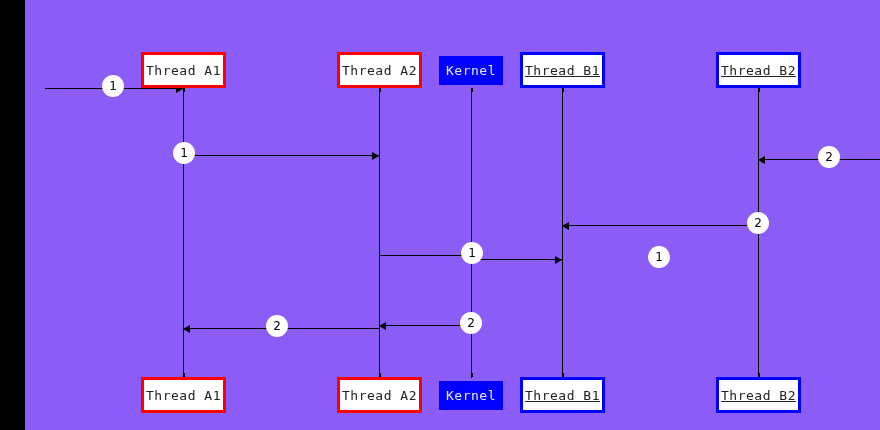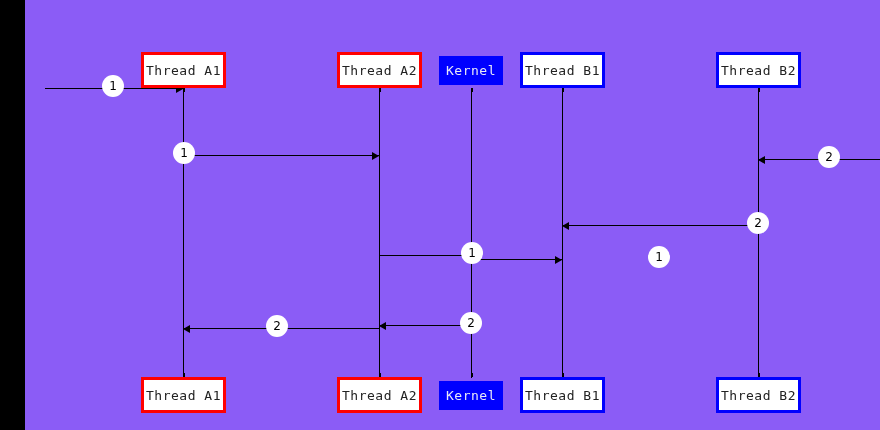--- a/index.html
+++ b/index.html
@@ -58,20 +58,21 @@
   }
   .participant.thread-a {
     background: #FFFFFF;
     border-color: #FF0000;
     color: #222222;
   }
   .participant.thread-b {
     background: #FFFFFF;
     border-color: #0000FF;
     color: #222222;
+    text-decoration: underline;
   }
   .participant.kernel {
     background: #0000FF;
     border-color: #0000FF;
     color: #E8E8F8;
   }
 
   
   .step-badge {
     position: absolute;

